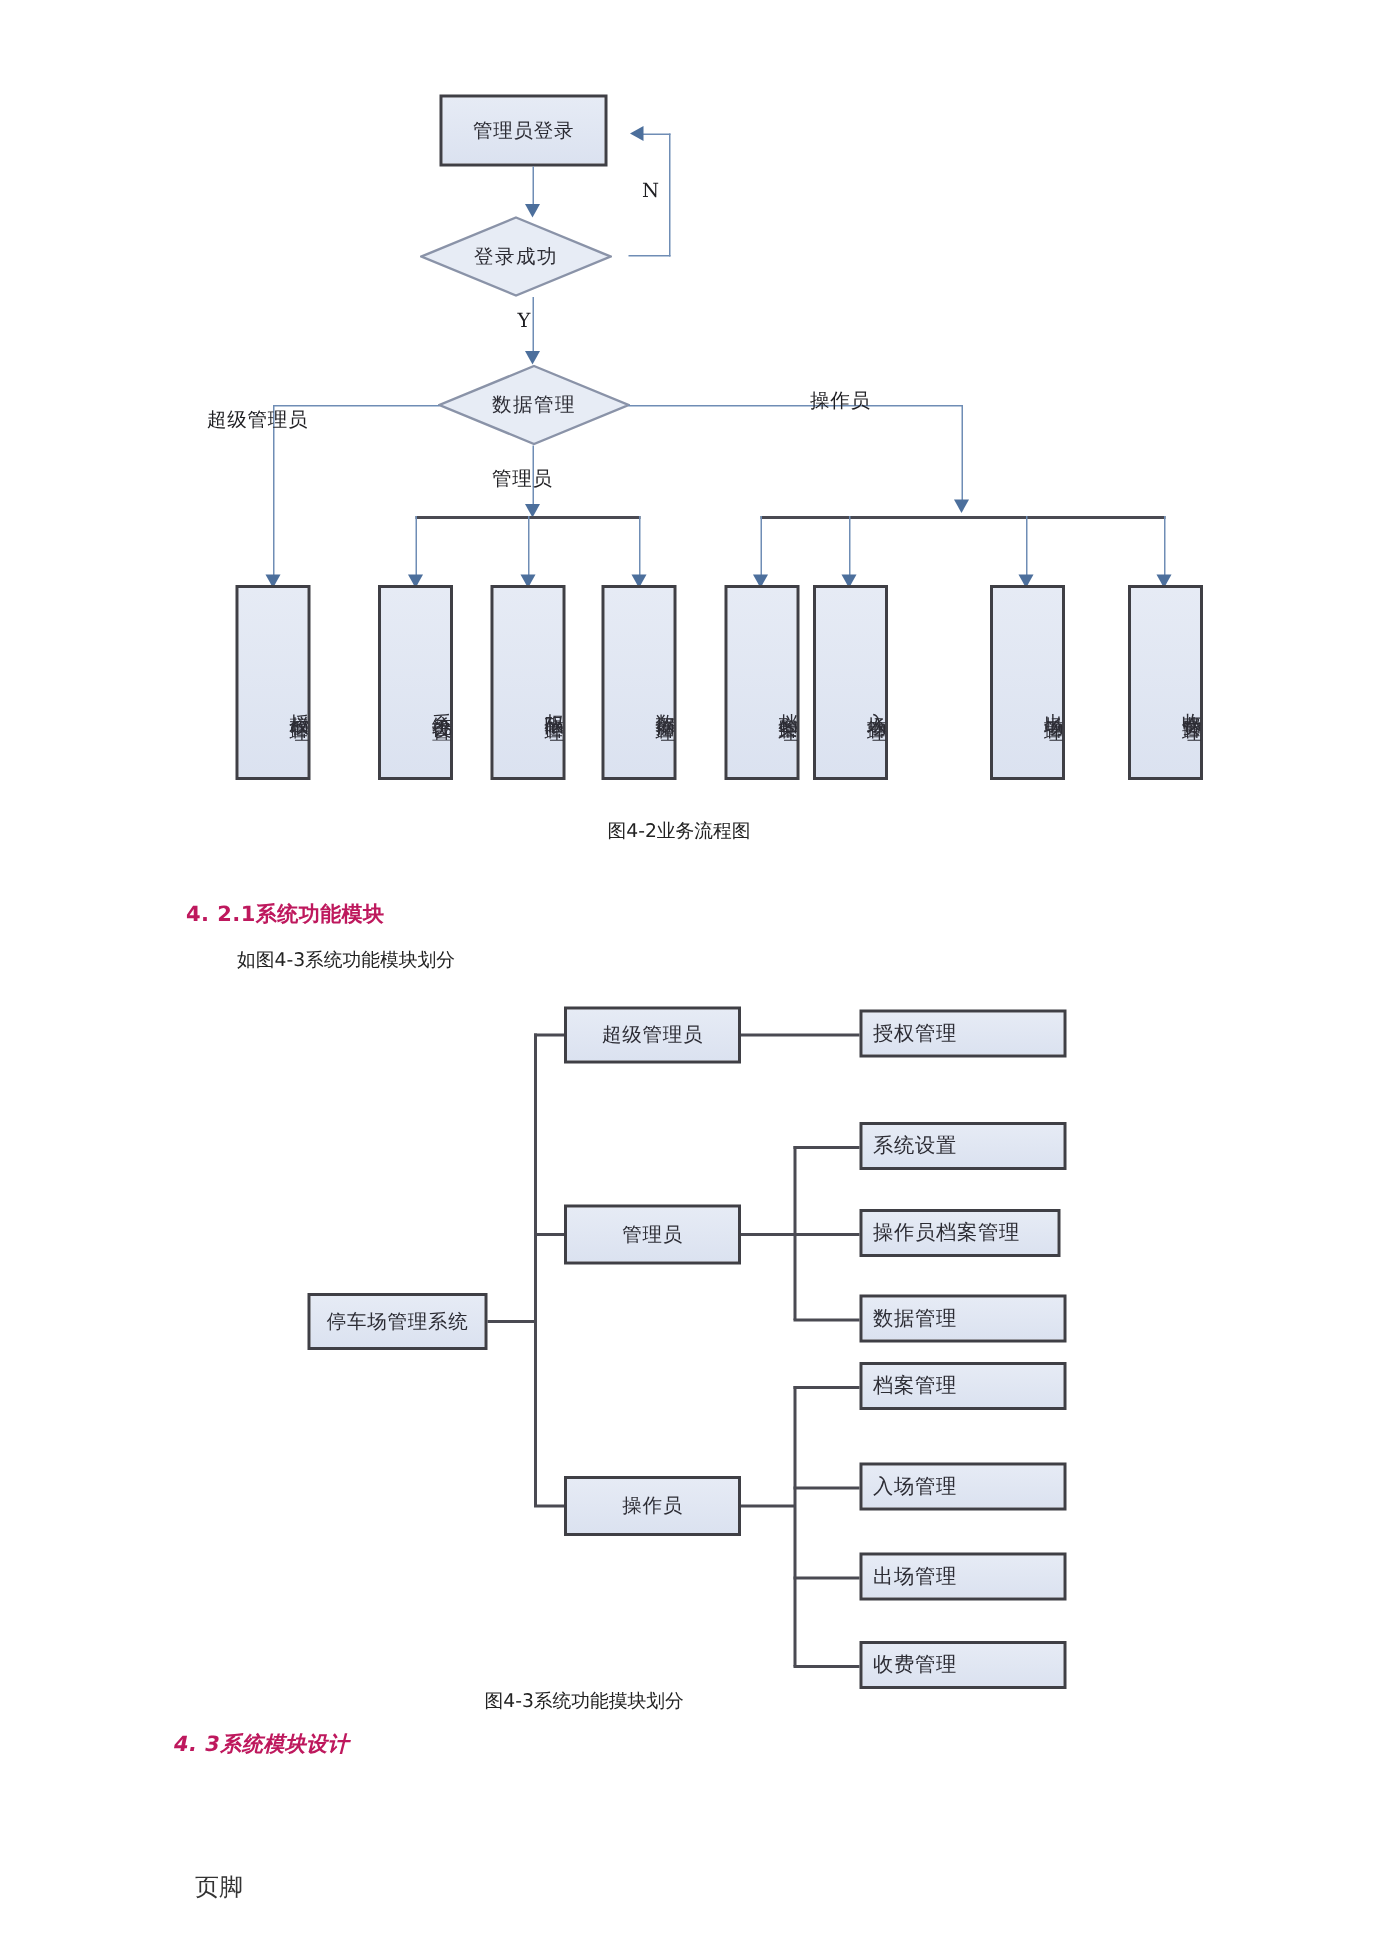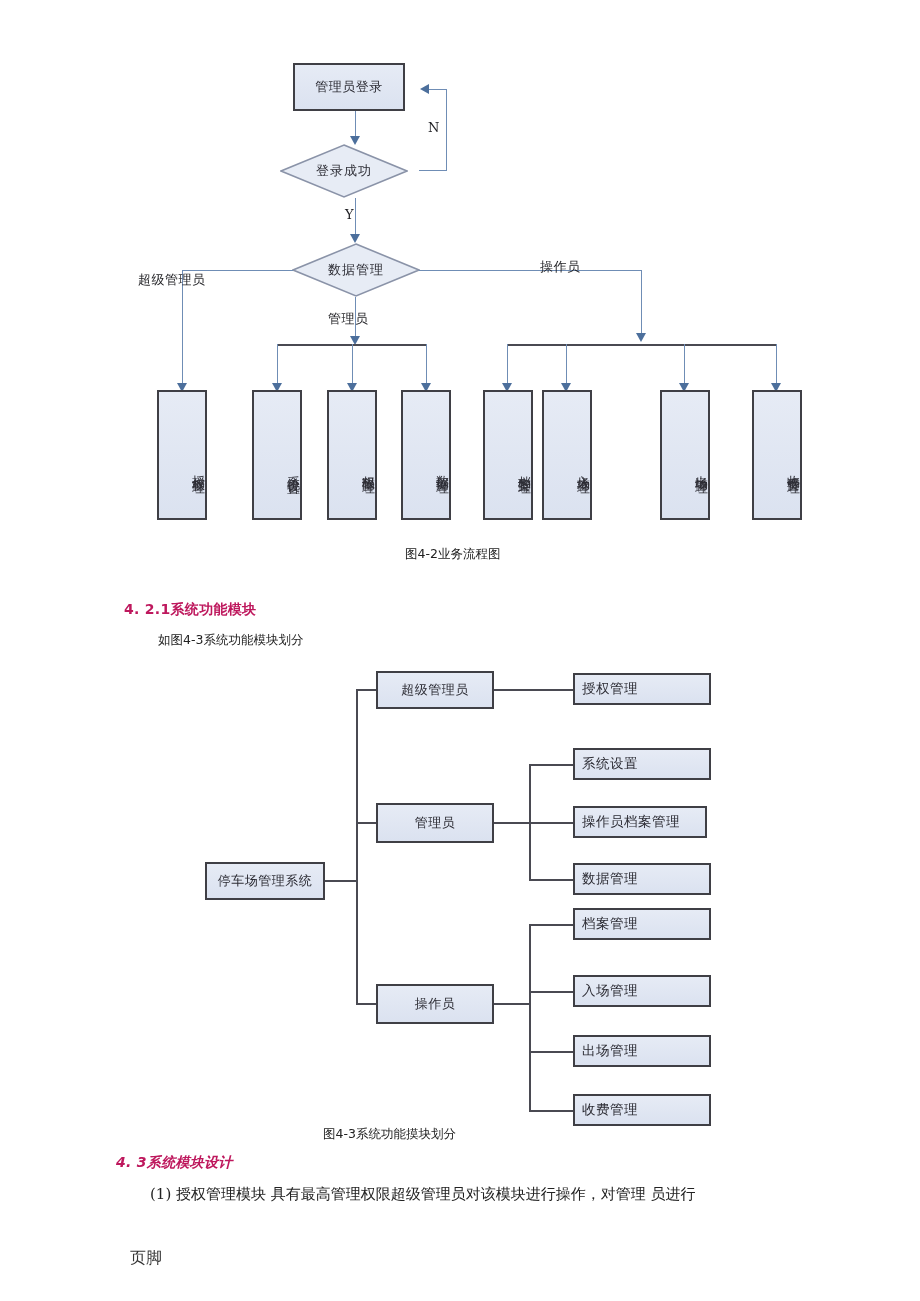--- a/index.html
+++ b/index.html
@@ -310,17 +310,16 @@
     </div>
     <div class="node flat left" style="left:573px; top:1094px; width:138px; height:32px;">
       <span>收费管理</span>
     </div>
   </div>
 
   <div class="caption" style="left:323px; top:1126px;">图4-3系统功能摸块划分</div>
 
   <div class="h3" style="left:116px; top:1154px;font-style:italic;">4. 3系统模块设计</div>
 
-  <div class="para" style="left:150px; top:1185px;">(1) 授权管理模块  具有最高管理权限超级管理员对该模块进行操作，对管理  员进行</div>
 
   <div class="footer" style="left:130px; top:1248px;">页脚</div>
 
 </div>
 
 </body></html>

